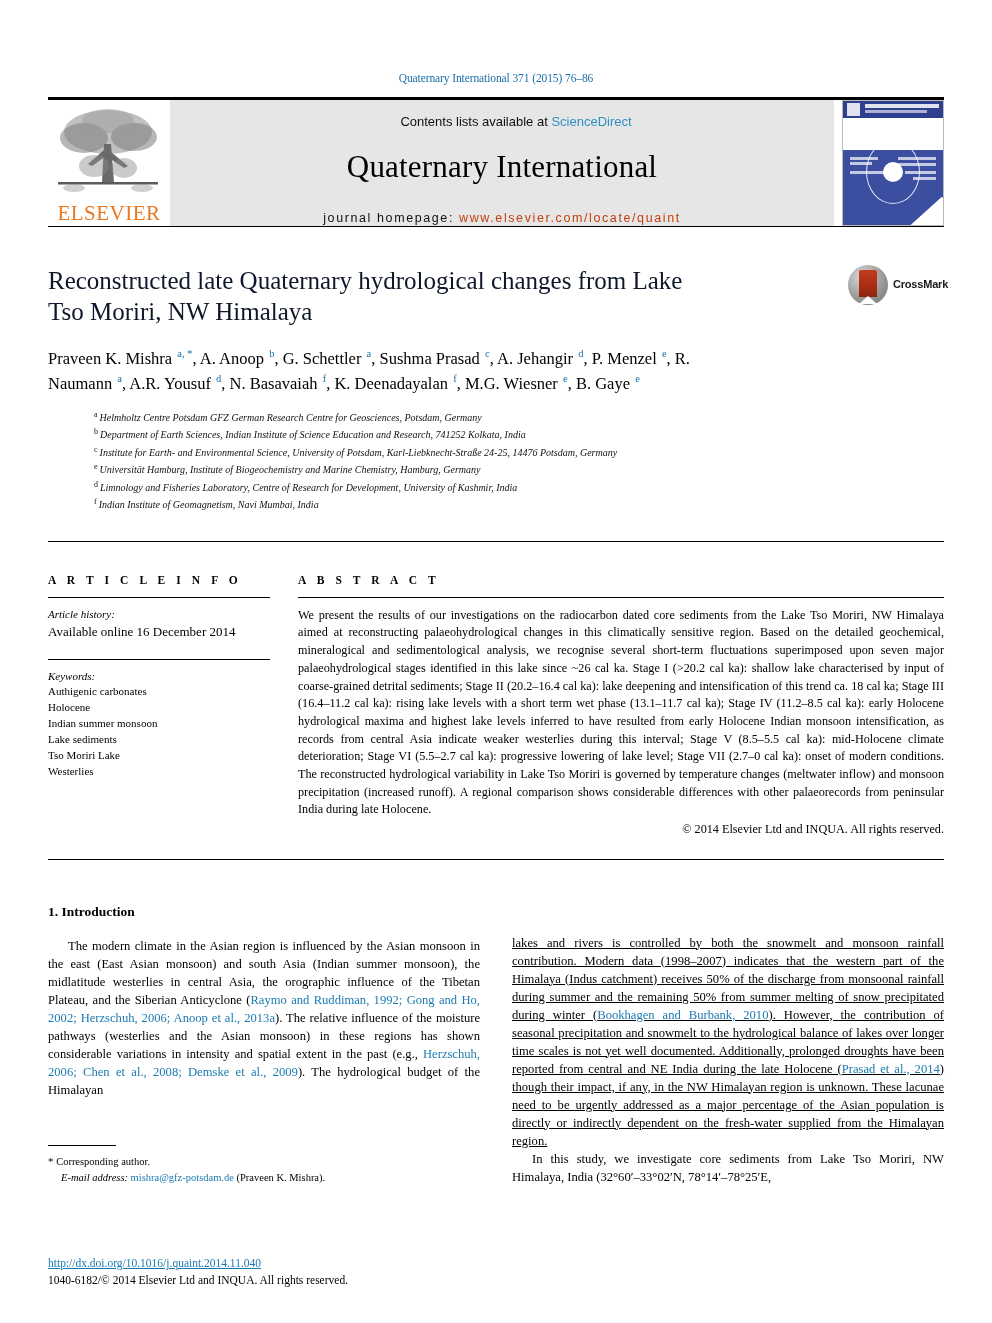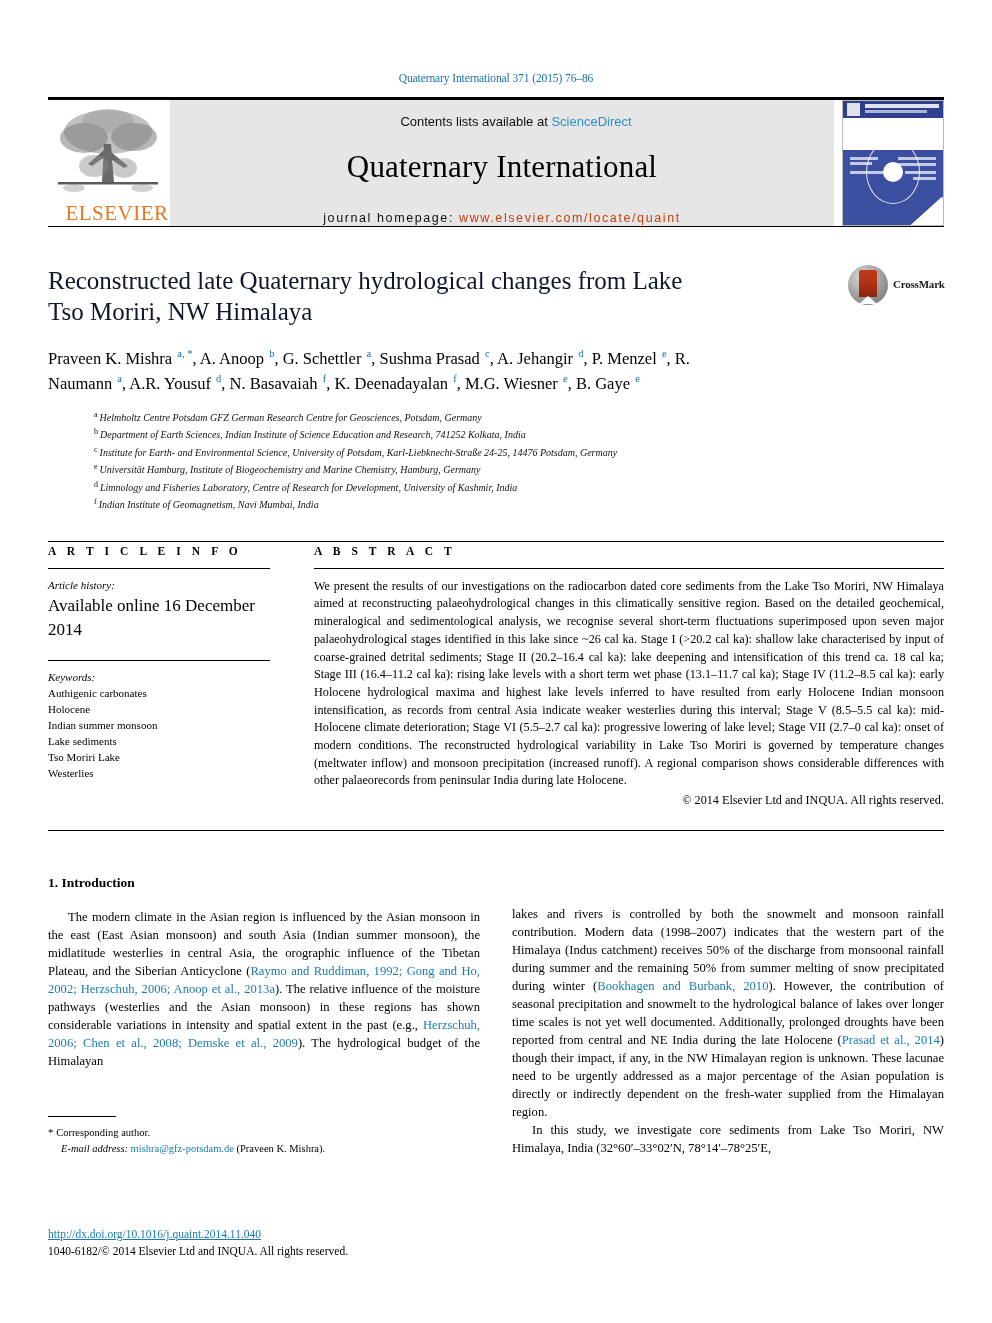--- a/index.html
+++ b/index.html
@@ -54,21 +54,21 @@
   .elsevier-tree {
     position: absolute;
     top: 4px;
     left: 6px;
     width: 108px;
     height: 94px;
   }
   .elsevier-word {
     position: absolute;
     bottom: 2px;
-    left: 8px;
+    left: 0;
     width: 122px;
     text-align: center;
     color: #E87722;
     font-family: "Liberation Serif", serif;
     font-size: 21px;
     letter-spacing: 0.5px;
     font-weight: normal;
     line-height: 1;
   }
   .masthead-center {
@@ -199,21 +199,21 @@
   }
   .cm-book::after {
     content: "";
     position: absolute; left: 0; bottom: -7px;
     border-left: 9px solid transparent;
     border-right: 9px solid transparent;
     border-bottom: 8px solid #ffffff;
   }
   .cm-text {
     position: absolute; left: 45px; top: 13px;
-    font-family: Liberation Serif, serif;
+    font-family: Liberation Sans, sans-serif;
     font-size: 11px; font-weight: bold; color: #1a1a1a;
     letter-spacing: -0.2px;
   }
 
   .authors {
     margin-top: 18px;
     font-family: "Liberation Serif", serif;
     font-size: 16.5px;
     line-height: 1.52;
     width: 700px;
@@ -241,22 +241,21 @@
     padding-right: 2px;
   }
 
   
   .info-rule {
     border-top: 1px solid #000;
     margin-top: 27px;
   }
   .info-row {
     display: flex;
-    margin-top: 3px;
-    gap: 16px;
+    margin-top: 32px;
   }
   .col-info {
     width: 250px;
     flex: 0 0 250px;
     padding-right: 28px;
     box-sizing: border-box;
   }
   .col-abstract {
     flex: 1 1 auto;
   }
@@ -271,21 +270,21 @@
     border-top: 1px solid #000;
     margin: 0 0 9px 0;
   }
   .info-label {
     font-style: italic;
     font-size: 11px;
     margin: 0;
     line-height: 1.45;
   }
   .info-text {
-    font-size: 17px;
+    font-size: 13px;
     line-height: 1.45;
     margin: 0;
   }
   .kw-block { margin-top: 17px; }
   .kw-list { margin: 0; padding: 0; list-style: none; }
   .kw-list li { font-size: 11px; line-height: 1.45; }
 
   .abstract-body {
     font-size: 12.2px;
     line-height: 1.45;
@@ -321,21 +320,21 @@
     margin: 0 0 17px 0;
   }
   .bp {
     font-size: 12.6px;
     line-height: 1.43;
     text-align: justify;
     margin: 0;
     text-indent: 20px;
     hyphens: auto;
   }
-  .bp.cont { text-indent: 0; }
+  .bp.cont { text-indent: 0; text-decoration: underline; }
   a.ref, .ref {
     color: #1a7ab0;
     text-decoration: none;
   }
   .foot-rule {
     border-top: 1px solid #000;
     width: 68px;
     margin-top: 46px;
     margin-bottom: 7px;
   }

